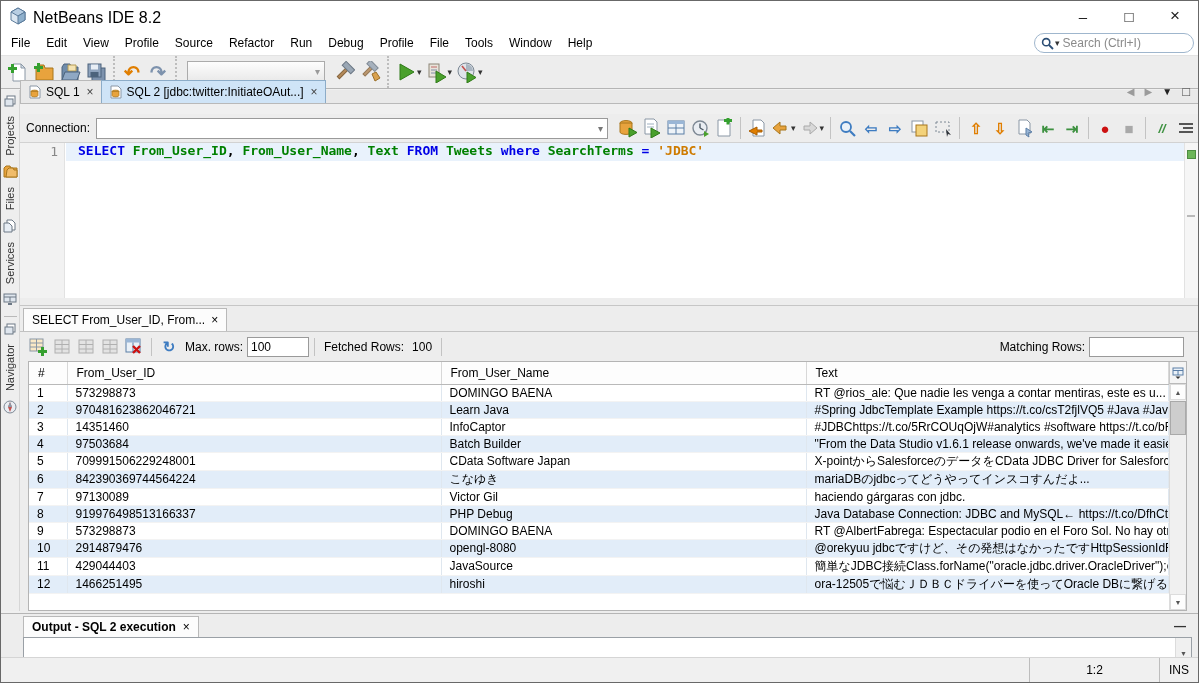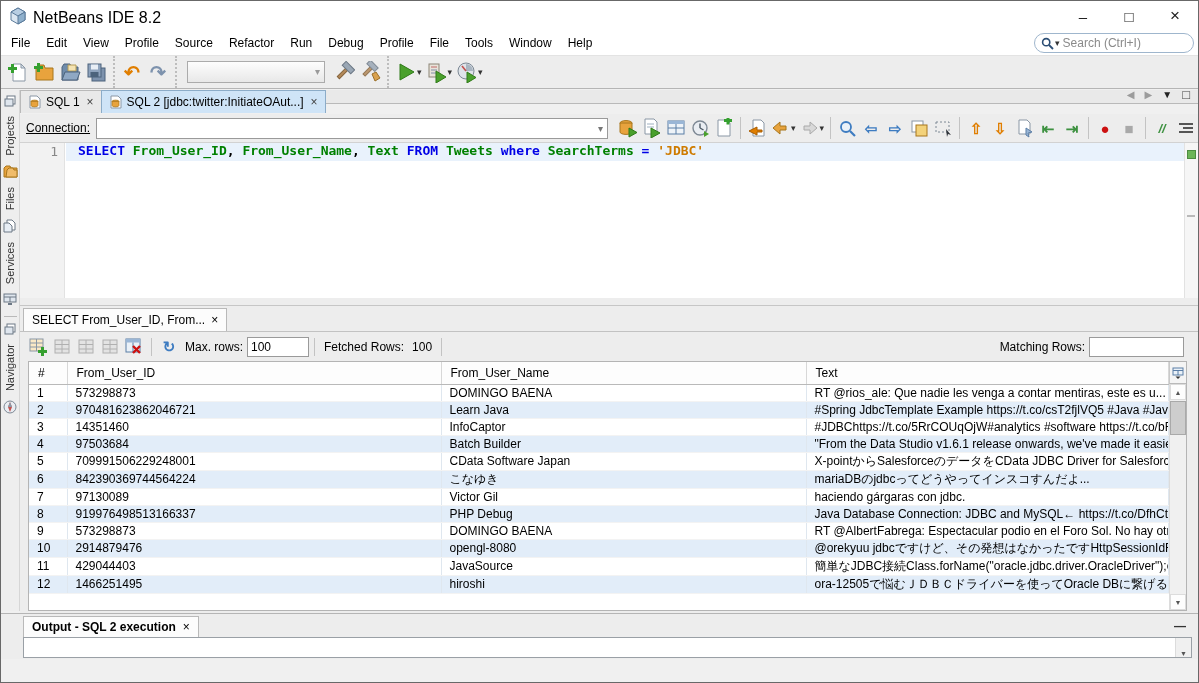--- a/index.html
+++ b/index.html
@@ -43,34 +43,34 @@
 
   
   .sidestrip { position:absolute; left:0; top:89px; width:19px; bottom:71px; background:#eeeeee;
                border-right:1px solid #d6d6d6; display:flex; flex-direction:column; align-items:center; padding-top:3px; }
   .vlabel { writing-mode:vertical-rl; transform:rotate(180deg); font-size:11px; color:#333; margin:7px 0; }
   .sicon { margin:2px 0; }
   .sdivider { width:13px; border-top:1px solid #b9b9b9; margin:8px 0 4px 0; }
 
   
   .edtabs { position:absolute; left:19px; right:0; top:89px; height:14px; background:#e9e9e9;
-            border-bottom:1px solid #b9b9b9; display:flex; }
+            border-bottom:1px solid #b9b9b9; display:flex; align-items:flex-end; }
   .edtab { height:23px; display:flex; align-items:center; gap:5px; padding:0 7px;
            border:1px solid #b9b9b9; border-bottom:none; background:#e9e9e9; margin-right:-1px; cursor:default; }
   .edtab.active { background:var(--active-tab); border-color:#8cacc8; }
   .edtab .x { color:#444; font-size:12px; padding-left:2px; }
   .edtab-controls { margin-left:auto; display:flex; align-items:center; gap:10px; padding:0 8px 4px 0; }
   .edtab-controls .ctl { font-size:10px; color:#9b9b9b; }
   .edtab-controls .ctl.dark { color:#222; }
   .edtab-controls .ctl.box { font-size:13px; color:#444; }
 
   
   .connrow { position:absolute; left:19px; right:0; top:113px; height:29px; background:#ededed;
              border-bottom:1px solid #d2d2d2; display:flex; align-items:center; }
-  .connrow .clabel { margin:0 6px 0 6px;text-decoration:underline; }
+  .connrow .clabel { margin:0 6px 0 6px; }
   .conn-combo { width:518px; height:21px; background:#fff; border:1px solid #9a9a9a; position:relative;
                 display:flex; align-items:center; padding:0 18px 0 4px; overflow:hidden; white-space:nowrap; }
   .conn-combo .combo-arrow { position:absolute; right:4px; top:4px; font-size:10px; color:#777; }
   .cgroup { display:flex; align-items:center; margin-left:4px; padding-left:4px; border-left:1px solid #c3c3c3; height:22px; }
   .cgroup.first { border-left:none; }
   .cbtn { width:24px; height:24px; display:flex; align-items:center; justify-content:center; cursor:default; }
   .cbtn .glyph { font-size:15px; font-weight:bold; line-height:1; }
   .orange { color:#e07e00; } .blue { color:#3e7cc1; } .green { color:#3d9140; }
   .gray { color:#a9a9a9; } .red { color:var(--record-red); } .slate { color:#7d92ad; }
 
@@ -679,14 +679,19 @@
         <span>Output - SQL 2 execution</span>
         <span class="x">×</span>
       </div>
       <span class="omin">—</span>
     </div>
     <div class="ocontent">
       <span class="oscroll">▼</span>
     </div>
   </div>
 
+  <div class="statusbar">
+    <div class="sb-spacer"></div>
+    <div class="sb-seg sb-caret">1:2</div>
+    <div class="sb-seg sb-mode">INS</div>
+  </div>
 
 </div>
 
 </body></html>

